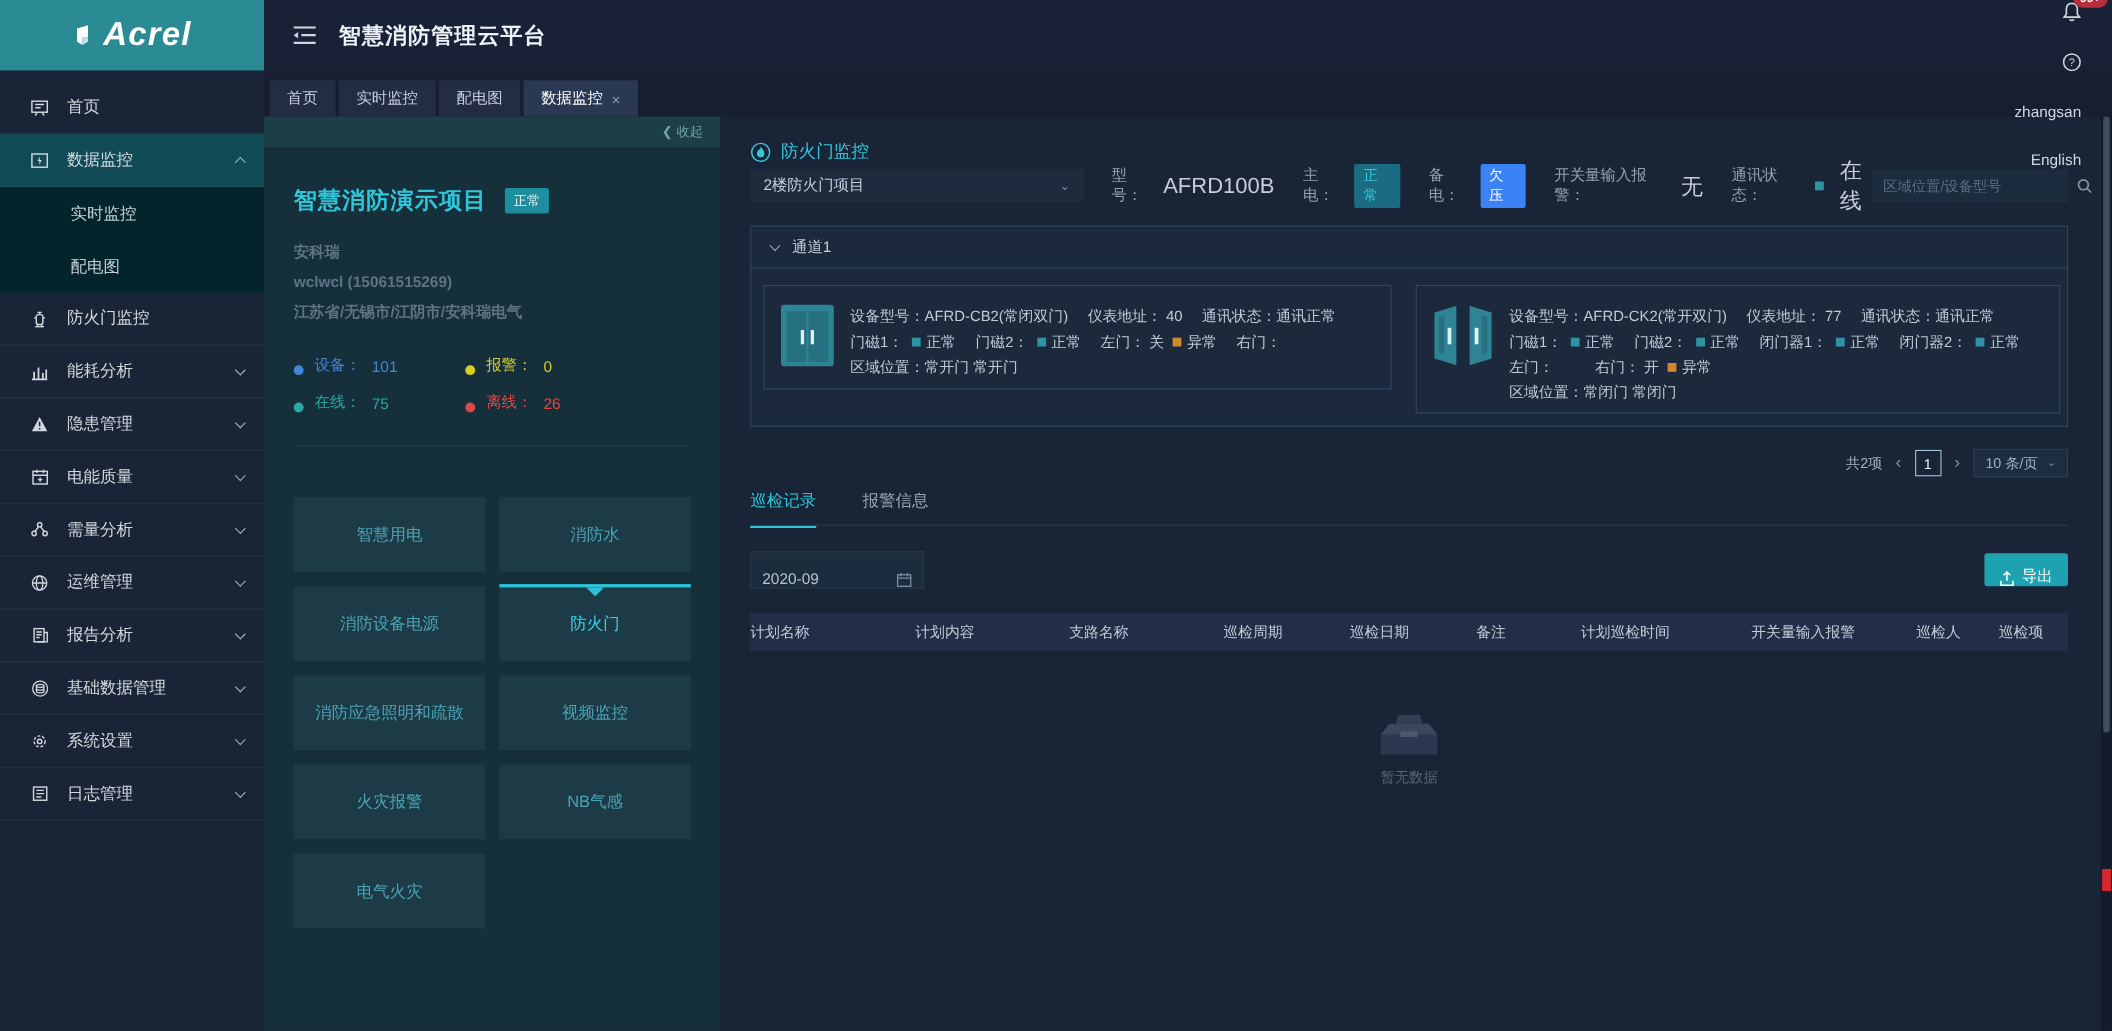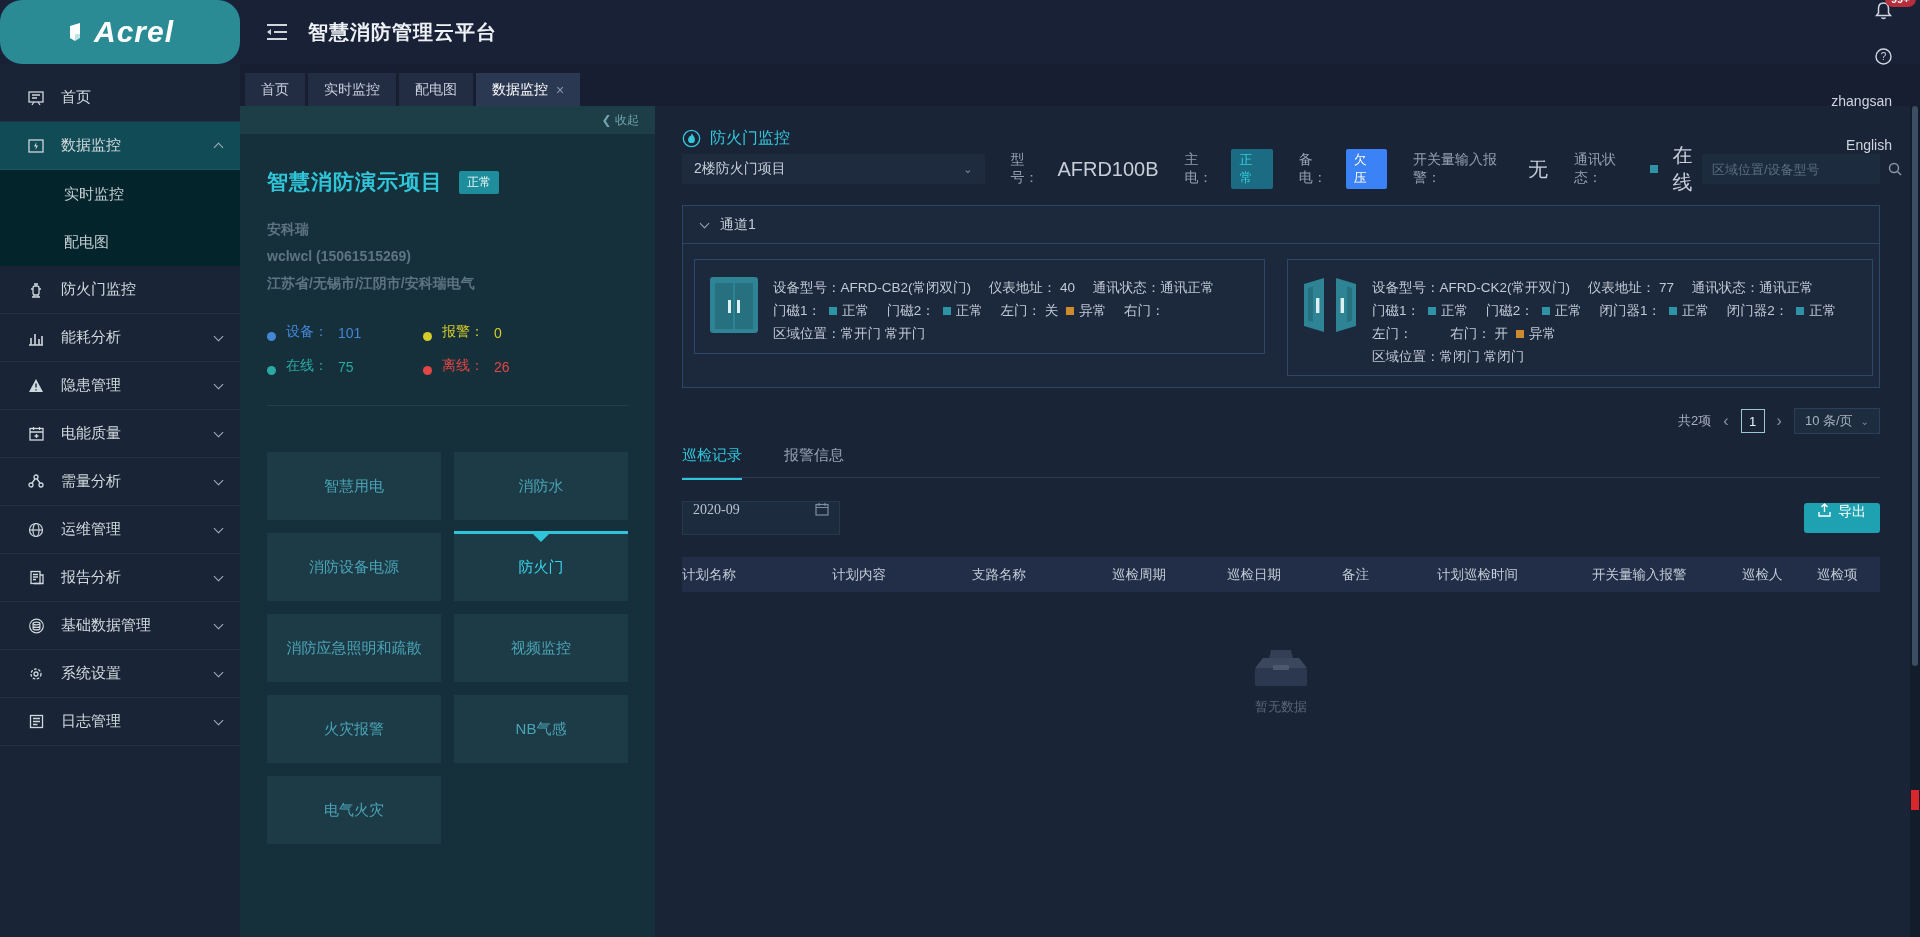--- a/index.html
+++ b/index.html
@@ -3,21 +3,21 @@
 <meta charset="utf-8">
 <style>
   * { margin:0; padding:0; box-sizing:border-box; }
   html,body { width:1920px; height:937px; overflow:hidden; background:#1a2437;
     font-family:"Liberation Sans","DejaVu Sans",sans-serif; }
   body { position:relative; }
 
   
   .header { position:absolute; left:0; top:0; width:1920px; height:64px; background:#182136;
     display:flex; align-items:center; z-index:5; }
-  .logo-area { width:240px; height:64px; display:flex; align-items:center; justify-content:center; gap:4px;border-radius:22px; }
+  .logo-area { width:240px; height:64px; display:flex; align-items:center; justify-content:center; gap:4px; }
   .logo-text { color:#fff; font-size:30px; font-weight:bold; font-style:italic; letter-spacing:1px; }
   .fold-icon { margin-left:26px; cursor:pointer; }
   .header-title { color:#eef2f7; font-size:20px; font-weight:bold; margin-left:20px; letter-spacing:1px; }
   .header-right { margin-left:auto; display:flex; align-items:flex-end; gap:28px; padding-right:28px;flex-direction:column; }
   .hr-item { display:flex; align-items:center; gap:6px; color:#cfd6e0; font-size:14px; cursor:pointer; }
   .bell-wrap { position:relative; }
   .badge { position:absolute; top:-10px; left:10px; color:#fff; font-size:11px; line-height:16px;
     padding:0 6px; border-radius:9px; font-weight:bold; }
 
   
@@ -104,24 +104,24 @@
     display:flex; align-items:center; gap:8px; padding:0 10px; cursor:pointer; }
   .pg-size .sel-arrow { color:#7e8ca0; font-size:10px; }
 
   .m-rtabs { position:absolute; left:27px; top:340px; display:flex; gap:42px; }
   .rtab { font-size:15px; color:#97a2b2; padding-bottom:13px; cursor:pointer; }
   .rtab.active { color:#2ec5da; border-bottom:2px solid #2ec5da; }
   .m-divider { position:absolute; left:27px; right:30px; top:371px; border-top:1px solid #2b3b55; }
 
   .m-toolbar { position:absolute; left:27px; right:30px; top:397px; height:30px; display:flex; align-items:center; }
   .date-box { width:158px; height:34px; background:#1d2b3f; border:1px solid #27374e; display:flex;
-    align-items:flex-start; padding:0 10px; color:#b9c3cf; font-size:14px; cursor:pointer;font-family:Liberation Serif, serif; }
+    align-items:flex-end; padding:0 10px; color:#b9c3cf; font-size:14px; cursor:pointer; }
   .date-box .cal { margin-left:auto; }
   .export-btn { margin-left:auto; height:30px; padding:0 14px; border-radius:3px; color:#fff;
-    font-size:14px; display:flex; align-items:flex-start; gap:7px; cursor:pointer;font-family:Liberation Mono, monospace; }
+    font-size:14px; display:flex; align-items:flex-end; gap:7px; cursor:pointer;font-family:Liberation Mono, monospace; }
 
   .m-table-head { position:absolute; left:27px; top:451px; width:1198px; height:35px; background:#222e47;
     display:flex; align-items:center; }
   .th { font-size:13.5px; color:#c3cbd7; white-space:nowrap; overflow:hidden; }
 
   .m-empty { position:absolute; left:27px; top:540px; width:1198px; display:flex; flex-direction:column;
     align-items:center; }
   .empty-text { margin-top:10px; color:#5a6678; font-size:13px; }
 
   

